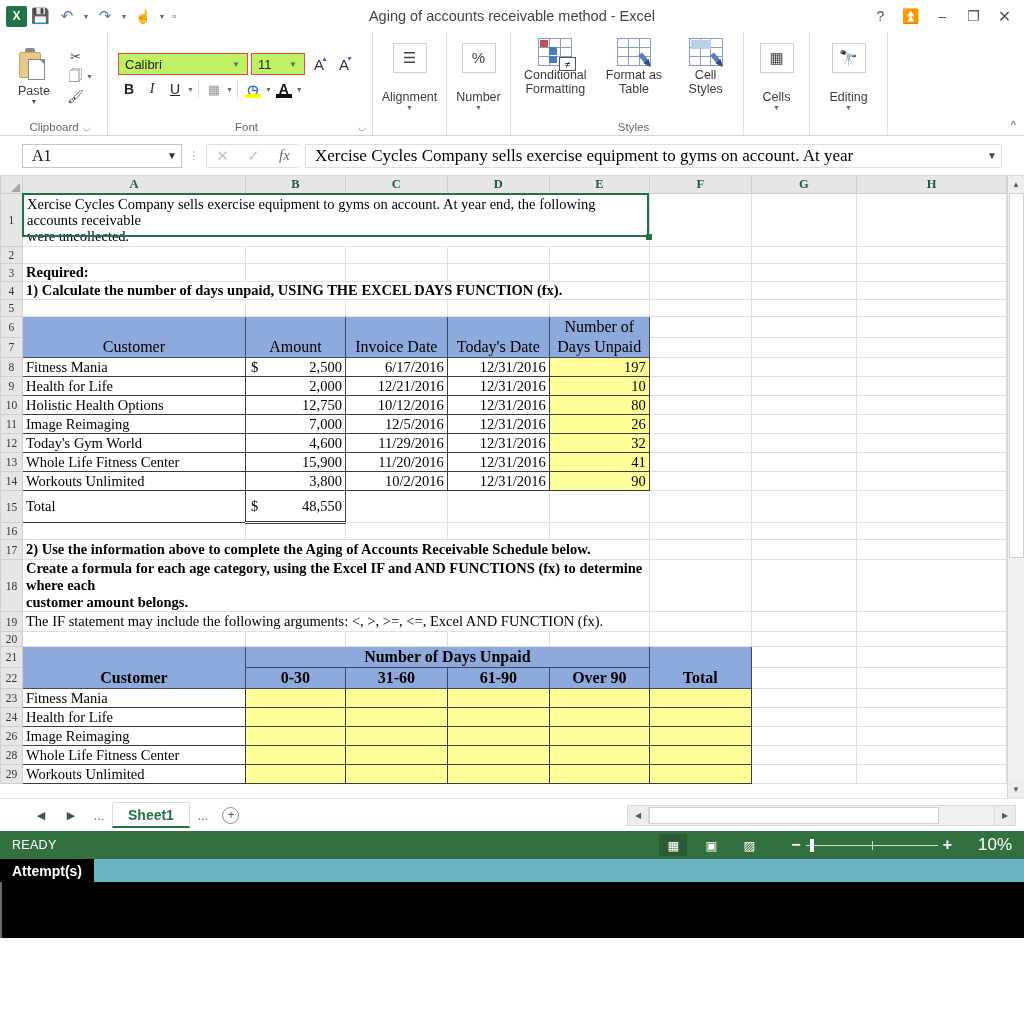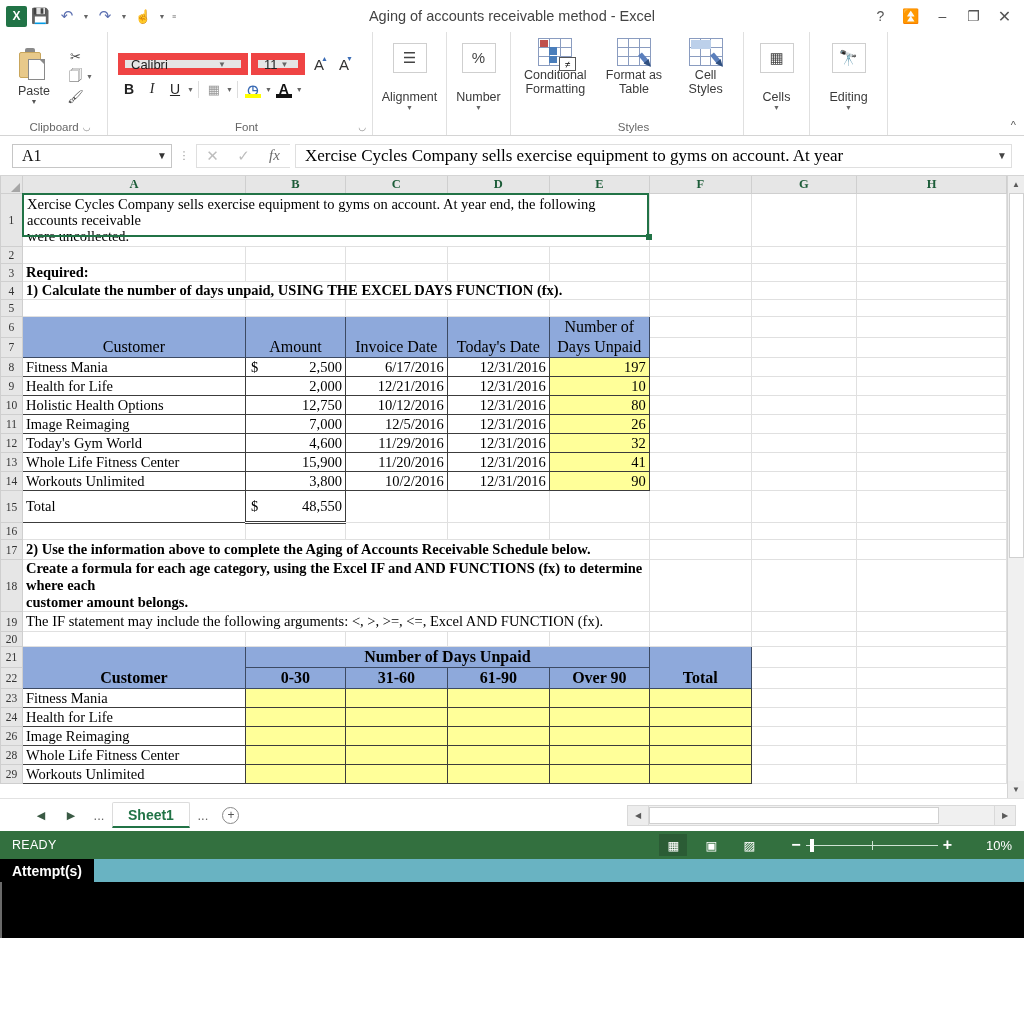--- a/index.html
+++ b/index.html
@@ -55,21 +55,21 @@
   .clip-tab{ position:absolute; left:8px; top:0px; width:10px; height:6px; background:#8a8a8a; border-radius:2px 2px 0 0;}
   .paper{ position:absolute; left:11px; top:11px; width:17px; height:21px; background:#fff; border:1px solid #8a8a8a; }
   .paper::after{content:""; position:absolute; right:-1px; top:-1px; border-width:0 6px 6px 0; border-style:solid; border-color:transparent #8a8a8a transparent transparent;}
 
   .smallcol{ display:flex; flex-direction:column; gap:1px; padding-left:2px;}
   .smallbtn{ display:flex; align-items:center; gap:2px; height:19px; padding:0 2px; cursor:pointer; }
   .ico16{ width:17px; height:17px; display:flex; align-items:center; justify-content:center; font-size:13px; color:#4a4a4a;}
   .caret-s{ font-size:7px; color:#666; }
 
   .fontrow{ display:flex; align-items:center; gap:3px; }
-  .fontbox{ height:22px; border:7px solid #ef4444; background:#e5e5e5; display:flex; align-items:center; padding:0 12px 0 6px; font-size:13px; color:#222; }
+  .fontbox{ height:22px; border:1px solid #ef4444; background:#bef264; display:flex; align-items:center; padding:0 4px 0 6px; font-size:13px; color:#222; }
   .fontbox .cv{ margin-left:auto; font-size:8px; color:#666; padding:0 3px;}
   .fname{ width:130px; }
   .fsize{ width:54px; }
   .ab{ width:22px; height:22px; display:flex; align-items:center; justify-content:center; font-size:15px; color:#333; position:relative; cursor:pointer;}
   .ab sup{ font-size:7px; position:absolute; top:2px; right:2px; color:#3b6cb5;}
   .fontrow2{ display:flex; align-items:center; gap:1px; margin-top:3px;}
   .fb{ width:22px; height:22px; display:flex; align-items:center; justify-content:center; font-size:14px; color:#222; cursor:pointer;}
   .sep-v{ width:1px; height:17px; background:#ddd; margin:0 3px;}
   .fillA{ width:22px; height:22px; position:relative; display:flex; align-items:center; justify-content:center; font-size:14px; font-weight:bold;}
   .underbar{ position:absolute; bottom:2px; left:3px; right:3px; height:4px;}
@@ -90,21 +90,21 @@
      linear-gradient(#8a9cc0,#8a9cc0) 33% 0/1px 100% no-repeat,
      linear-gradient(#8a9cc0,#8a9cc0) 66% 0/1px 100% no-repeat,
      linear-gradient(#8a9cc0,#8a9cc0) 100% 0/1px 100% no-repeat,
      #fff;}
   .brush{ position:absolute; right:-3px; bottom:-3px; width:17px; height:17px; transform:rotate(-40deg);}
   .brush::before{content:""; position:absolute; left:6px; top:0; width:5px; height:10px; background:#5b7fbc;}
   .brush::after{content:""; position:absolute; left:5px; top:9px; width:7px; height:8px; background:#2f4f7f; clip-path:polygon(0 0,100% 0,50% 100%);}
   .collapse{ position:absolute; right:8px; bottom:4px; font-size:11px; color:#555; cursor:pointer;}
 
   
-  .fbar{ height:40px; background:#fff; display:flex; align-items:center; padding:0 12px; gap:5px; border-bottom:1px solid #d4d4d4;}
+  .fbar{ height:40px; background:#fff; display:flex; align-items:center; padding:0 22px; gap:5px; border-bottom:1px solid #d4d4d4;}
   .namebox{ width:160px; height:24px; border:1px solid #c6c6c6; background:#fff; display:flex; align-items:center; padding:0 4px 0 9px; font-family:"Liberation Serif", serif; font-size:16px; color:#111;}
   .namebox .cv{ margin-left:auto; font-size:10px; color:#333; }
   .fdots{ width:14px; text-align:center; color:#999; font-size:11px; letter-spacing:0; line-height:9px;}
   .fbtns{ display:flex; align-items:center; height:24px; border:1px solid #dfdfdf; border-right:none; }
   .fbtn{ width:31px; height:24px; display:flex; align-items:center; justify-content:center; font-size:15px; color:#bdbdbd;}
   .fbtn.fx{ color:#6a6a6a; font-family:"Liberation Serif", serif; font-style:italic; font-size:15px;}
   .finput{ flex:1; height:24px; border:1px solid #dfdfdf; background:#fff; display:flex; align-items:center; padding:0 4px 0 9px; font-family:"Liberation Serif", serif; font-size:17px; color:#000; white-space:nowrap; overflow:hidden;}
   .finput .cv{ margin-left:auto; font-size:10px; color:#444; padding-left:6px;}
 
   
@@ -151,21 +151,21 @@
   .status .ready{ letter-spacing:.3px; }
   .view-btns{ margin-left:auto; display:flex; align-items:center; gap:10px; }
   .vbtn{ width:28px; height:22px; display:flex; align-items:center; justify-content:center; cursor:pointer; }
   .vbtn.active{ background:#2b5c35; }
   .zoomctl{ display:flex; align-items:center; gap:5px; margin-left:18px; }
   .zmsign{ font-size:16px; font-weight:bold; cursor:pointer;}
   .ztrack{ width:132px; height:12px; position:relative; display:flex; align-items:center;}
   .ztrack::before{ content:""; position:absolute; left:0; right:0; height:1px; background:#cfe3d4;}
   .ztick{ position:absolute; left:50%; width:1px; height:9px; background:#cfe3d4;}
   .zthumb{ position:absolute; left:4px; width:4px; height:13px; background:#fff;}
-  .zpct{ margin-left:16px; min-width:34px; text-align:right; font-size:13px;}
+  .zpct{ margin-left:16px; min-width:34px; text-align:right; font-size:17px;}
 
   
   .attemptbar{ height:23px; background:#69b3c2; display:flex; align-items:center; }
   .attempt-lbl{ height:23px; background:#000; color:#fff; font-size:14px; font-weight:bold; display:flex; align-items:center; padding:0 12px; }
   .blackbox{ height:56px; background:#000; border-left:2px solid #6a6a6a;}
 </style>
 </head>
 <body>
 
 <div class="app">

